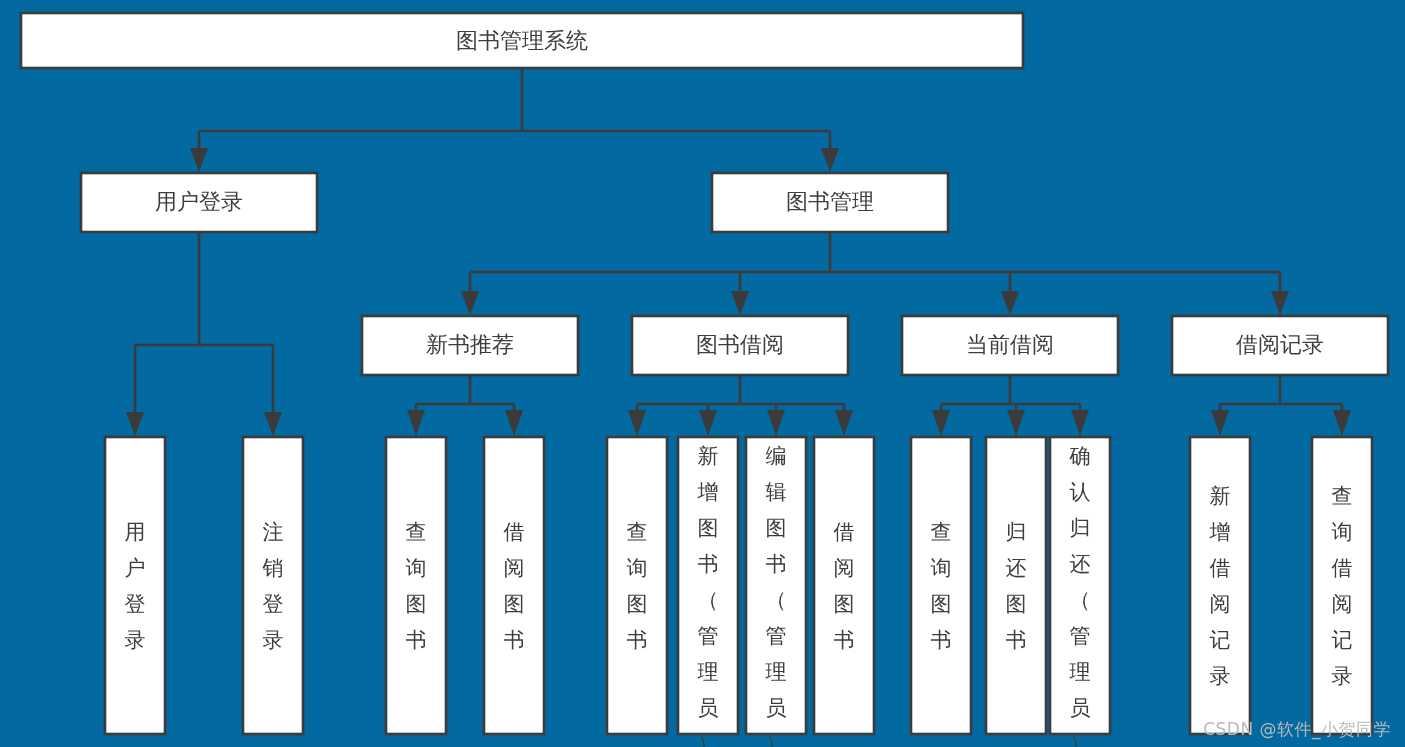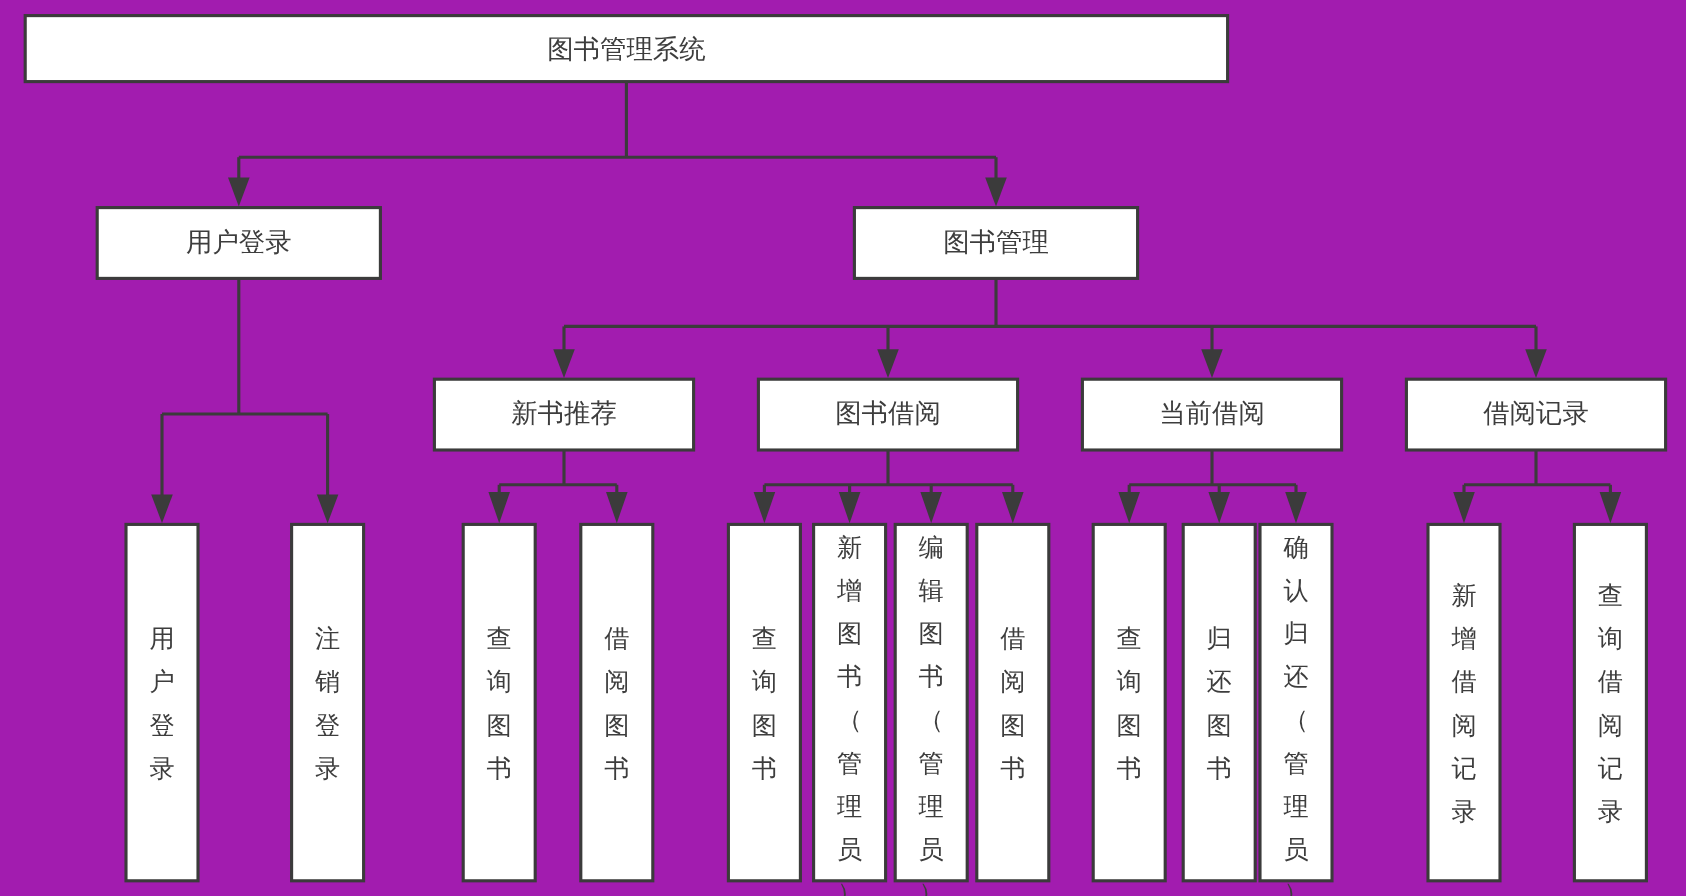--- a/index.html
+++ b/index.html
@@ -7,21 +7,21 @@
     padding: 0;
     background: #ffffff;
   }
   body {
     font-family: "DejaVu Sans", "Liberation Sans", sans-serif;
   }
   #diagram-root {
     position: relative;
     width: 1405px;
     height: 747px;
-    background: #a21caf;
+    background: #0369a1;
     overflow: hidden;
   }
   svg.diagram-canvas {
     position: absolute;
     left: 0;
     top: 0;
     width: 1405px;
     height: 747px;
   }
   .node-box {
@@ -202,14 +202,15 @@
         <text class="node-label-vertical" x="844" y="539.42"><tspan x="844" dy="0">借</tspan><tspan x="844" dy="36">阅</tspan><tspan x="844" dy="36">图</tspan><tspan x="844" dy="36">书</tspan></text>
         <text class="node-label-vertical" x="941" y="539.42"><tspan x="941" dy="0">查</tspan><tspan x="941" dy="36">询</tspan><tspan x="941" dy="36">图</tspan><tspan x="941" dy="36">书</tspan></text>
         <text class="node-label-vertical" x="1016" y="539.42"><tspan x="1016" dy="0">归</tspan><tspan x="1016" dy="36">还</tspan><tspan x="1016" dy="36">图</tspan><tspan x="1016" dy="36">书</tspan></text>
         <text class="node-label-vertical" x="1080" y="463"><tspan x="1080" dy="0">确</tspan><tspan x="1080" dy="36">认</tspan><tspan x="1080" dy="36">归</tspan><tspan x="1080" dy="36">还</tspan><tspan x="1080" dy="36" transform="rotate(90 1080 607)">（</tspan><tspan x="1080" dy="36">管</tspan><tspan x="1080" dy="36">理</tspan><tspan x="1080" dy="36">员</tspan><tspan x="1080" dy="36" transform="rotate(90 1080 751)">）</tspan></text>
         <text class="node-label-vertical" x="1220" y="503.42"><tspan x="1220" dy="0">新</tspan><tspan x="1220" dy="36">增</tspan><tspan x="1220" dy="36">借</tspan><tspan x="1220" dy="36">阅</tspan><tspan x="1220" dy="36">记</tspan><tspan x="1220" dy="36">录</tspan></text>
         <text class="node-label-vertical" x="1342" y="503.42"><tspan x="1342" dy="0">查</tspan><tspan x="1342" dy="36">询</tspan><tspan x="1342" dy="36">借</tspan><tspan x="1342" dy="36">阅</tspan><tspan x="1342" dy="36">记</tspan><tspan x="1342" dy="36">录</tspan></text>
       </g>
 
   </svg>
 
+  <div class="watermark">CSDN @软件_小贺同学</div>
 
 </div>
 
 </body></html>

